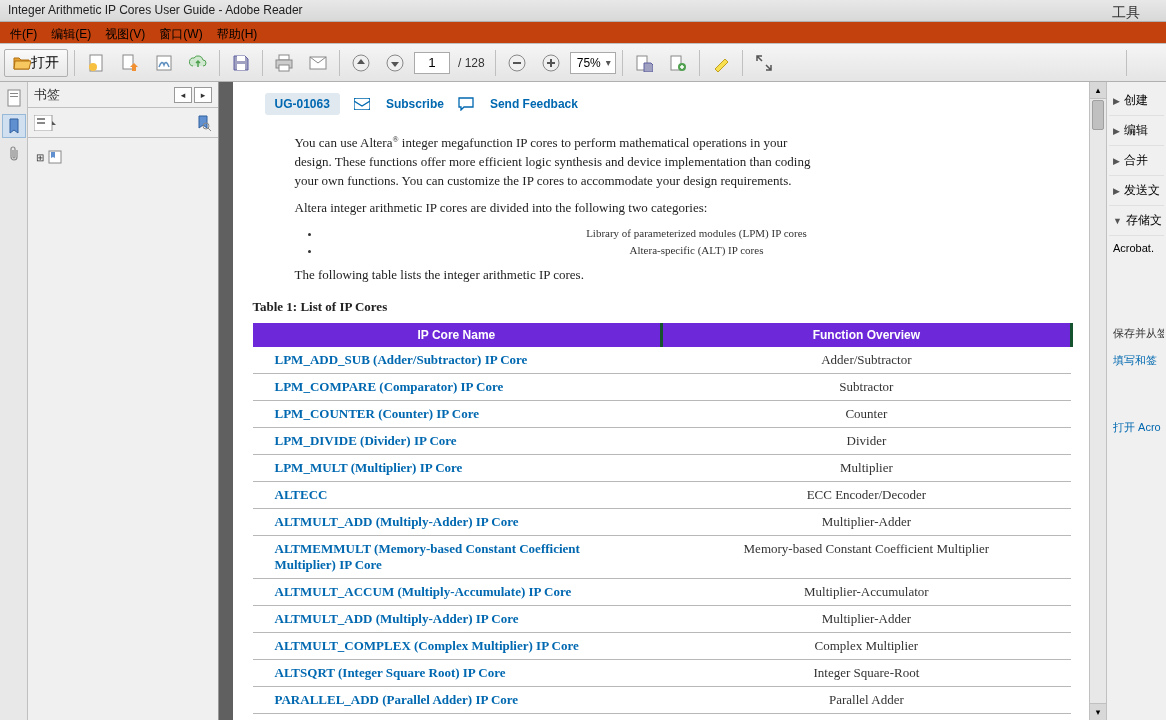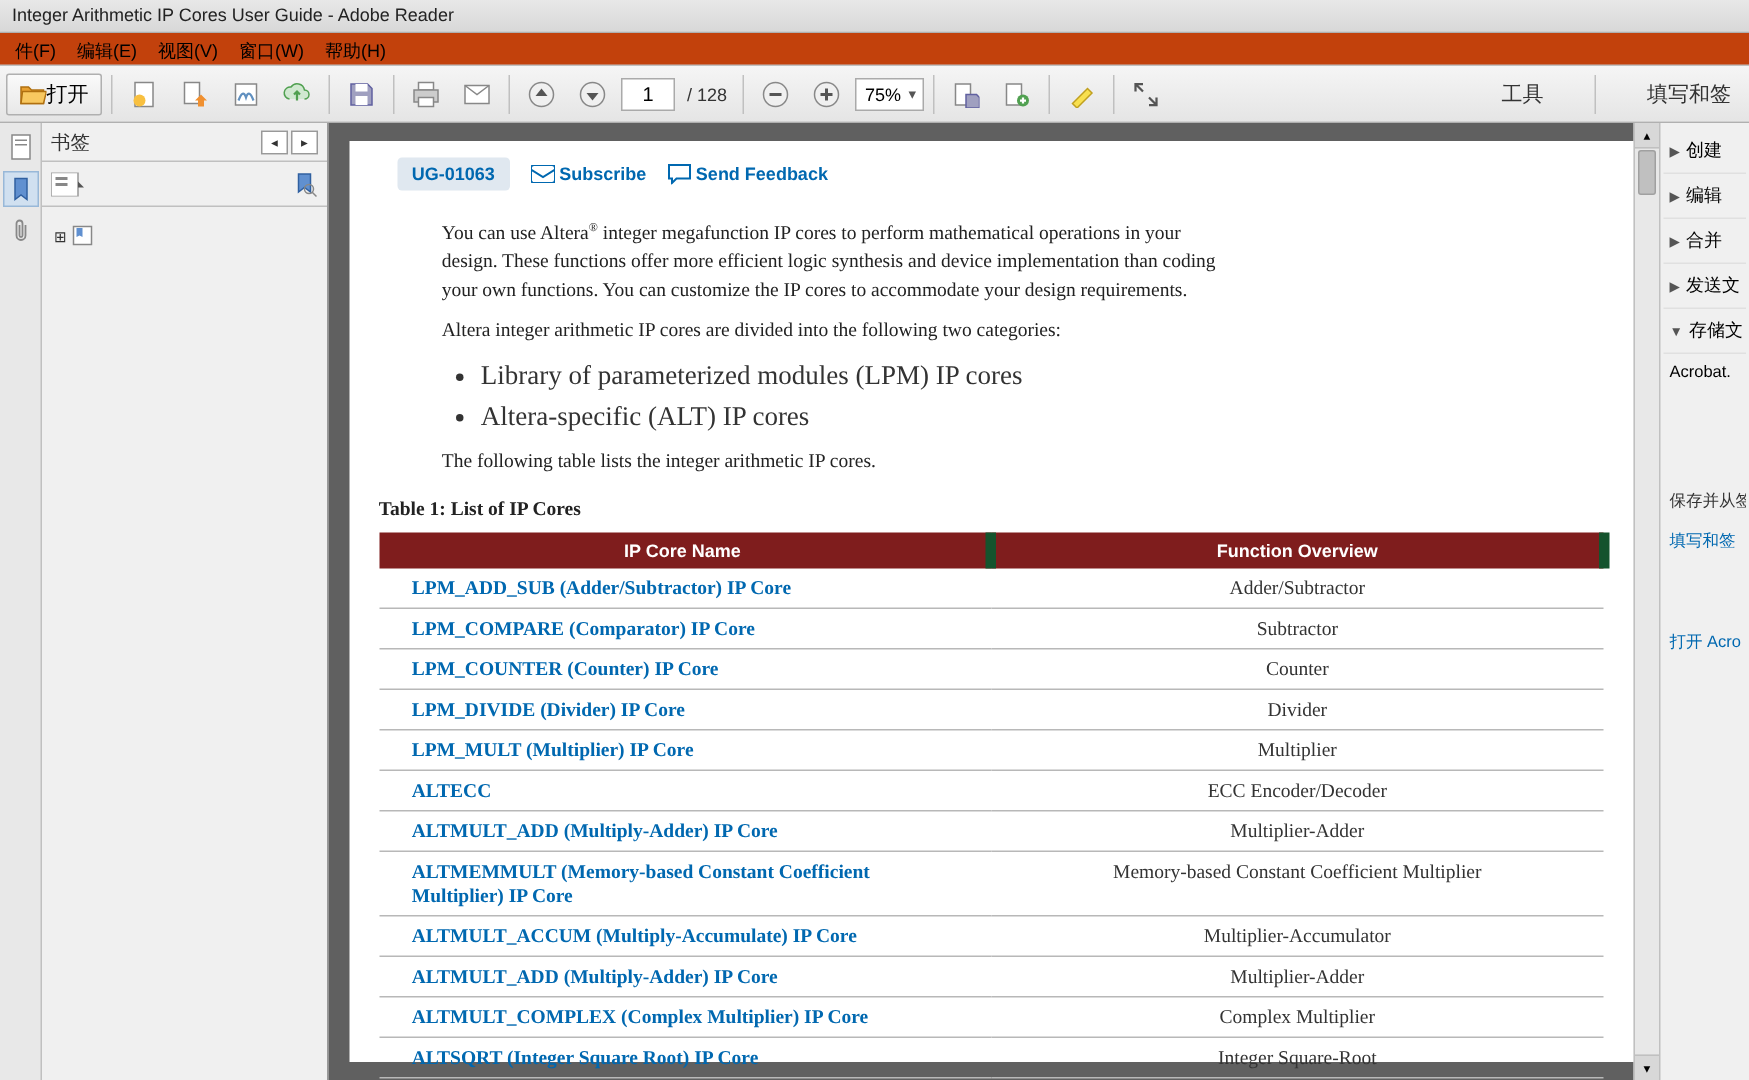--- a/index.html
+++ b/index.html
@@ -10,21 +10,21 @@
 .menu-item { padding: 2px 6px; cursor: pointer; }
 
 .toolbar { height: 38px; background: linear-gradient(#f5f5f5, #e5e5e5); border-bottom: 1px solid #b0b0b0; display: flex; align-items: center; padding: 0 4px; gap: 4px; }
 .tb-divider { width: 1px; height: 26px; background: #c0c0c0; margin: 0 2px; }
 .tb-btn { width: 30px; height: 30px; display: flex; align-items: center; justify-content: center; cursor: pointer; border-radius: 2px; }
 .tb-open-btn { display: flex; align-items: center; gap: 0; padding: 4px 8px; border: 1px solid #b0b0b0; border-radius: 2px; background: linear-gradient(#fafafa, #e8e8e8); cursor: pointer; font-size: 14px; }
 .page-input { width: 36px; height: 22px; text-align: center; border: 1px solid #aaa; }
 .page-total { font-size: 12px; color: #333; padding: 0 4px; }
 .zoom-select { height: 22px; border: 1px solid #aaa; padding: 0 14px 0 6px; font-size: 12px; background: #fff; display: flex; align-items: center; position: relative; }
 .zoom-select::after { content: "▾"; position: absolute; right: 4px; font-size: 10px; color: #555; }
-.toolbar-right { margin-left: auto; display: flex; align-items: center; gap: 24px; }
+.toolbar-right { margin-left: auto; display: flex; align-items: center; gap: 24px; flex-direction: column; }
 .tool-link { color: #333; font-size: 14px; padding: 4px 8px; cursor: pointer; }
 
 .body-area { display: flex; height: 638px; }
 
 .left-rail { width: 28px; background: #e8e8e8; border-right: 1px solid #c0c0c0; display: flex; flex-direction: column; align-items: center; padding-top: 4px; gap: 4px; }
 .rail-icon { width: 24px; height: 24px; border: 1px solid transparent; display: flex; align-items: center; justify-content: center; cursor: pointer; }
 .rail-icon.active { background: #d0e0f0; border-color: #98b8d8; }
 
 .sidebar { width: 191px; background: #f0f0f0; border-right: 1px solid #999; display: flex; flex-direction: column; }
 .sidebar-header { height: 26px; border-bottom: 1px solid #c0c0c0; display: flex; align-items: center; padding: 0 6px; font-size: 13px; color: #333; }
@@ -36,31 +36,31 @@
 .tree-expand { font-size: 10px; padding-top: 4px; }
 .tree-icon { padding-top: 2px; }
 .tree-label { line-height: 18px; }
 
 .doc-area { flex: 1; background: #606060; position: relative; overflow: hidden; display: flex; justify-content: center; }
 .doc-scroll-v { position: absolute; right: 0; top: 0; width: 17px; height: 100%; background: #e8e8e8; border-left: 1px solid #c0c0c0; }
 .doc-scroll-v::before { content: "▴"; position: absolute; top: 0; left: 0; right: 0; text-align: center; font-size: 9px; height: 16px; line-height: 16px; background: #d8d8d8; border-bottom: 1px solid #c0c0c0; }
 .doc-scroll-v::after { content: "▾"; position: absolute; bottom: 0; left: 0; right: 0; text-align: center; font-size: 9px; height: 16px; line-height: 16px; background: #d8d8d8; border-top: 1px solid #c0c0c0; }
 .scroll-thumb-v { position: absolute; left: 2px; right: 2px; top: 18px; height: 30px; background: #c0c0c0; border: 1px solid #a0a0a0; border-radius: 2px; }
 
-.page { background: #fff; width: 860px; margin: 12px auto; padding: 0 20px 40px 20px; font-family: "Times New Roman", serif; color: #333; }
+.page { background: #fff; width: 860px; margin: 0 auto; padding: 0 20px 40px 20px; font-family: "Times New Roman", serif; color: #333; }
 .page-top-bar { height: 44px; display: flex; align-items: center; gap: 14px; font-family: Arial, sans-serif; font-size: 12px; padding-left: 12px; }
 .ug-badge { background: #e0e8f0; color: #0068b0; font-weight: bold; padding: 4px 10px; border-radius: 3px; }
-.top-link { color: #0068b0; display: flex; align-items: center; gap: 3px; cursor: pointer; font-weight: bold; }
+.top-link { color: #0068b0; display: flex; align-items: center; gap: 16px; cursor: pointer; font-weight: bold; }
 .body-text { font-size: 13px; line-height: 1.45; margin: 8px 0 8px 42px; max-width: 520px; color: #222; }
 .body-text sup { font-size: 8px; }
-.bullet-list { margin: 4px 0 4px 68px; font-size: 18px; }
+.bullet-list { margin: 4px 0 4px 68px; font-size: 11px; text-align: center; }
 .bullet-list li { margin: 2px 0; line-height: 1.4; }
 .table-title { font-weight: bold; font-size: 13px; margin: 14px 0 8px 0; color: #222; }
 .ip-table { width: 100%; border-collapse: collapse; font-size: 13px; }
-.ip-table th { background: #7f1d1d; color: #fff; font-weight: bold; padding: 5px 8px; font-size: 12px; font-family: Arial, sans-serif; border-right: 7px solid #14532d;}
+.ip-table th { background: #6d28d9; color: #fff; font-weight: bold; padding: 5px 8px; font-size: 12px; font-family: Arial, sans-serif; border-right: 3px solid #14532d;}
 .ip-table td { padding: 5px 22px; border-bottom: 1px solid #b8b8b8; vertical-align: top; }
 .ip-table td.link { color: #0068b0; font-weight: bold; }
 .ip-table td.func { text-align: center; }
 
 .right-panel { width: 60px; background: #f0f0f0; border-left: 1px solid #c0c0c0; padding: 4px 2px; }
 .rp-item { display: flex; align-items: center; gap: 4px; padding: 6px 4px; font-size: 12px; cursor: pointer; border-bottom: 1px solid #e0e0e0; white-space: nowrap; overflow: hidden; }
 .rp-arrow { font-size: 9px; color: #555; }
 .rp-small { font-size: 11px; color: #0068b0; padding: 6px 4px; cursor: pointer; white-space: nowrap; overflow: hidden; }
 .rp-divider { height: 20px; }
 .rp-title { font-size: 11px; font-weight: normal; padding: 6px 4px; white-space: nowrap; overflow: hidden; }

